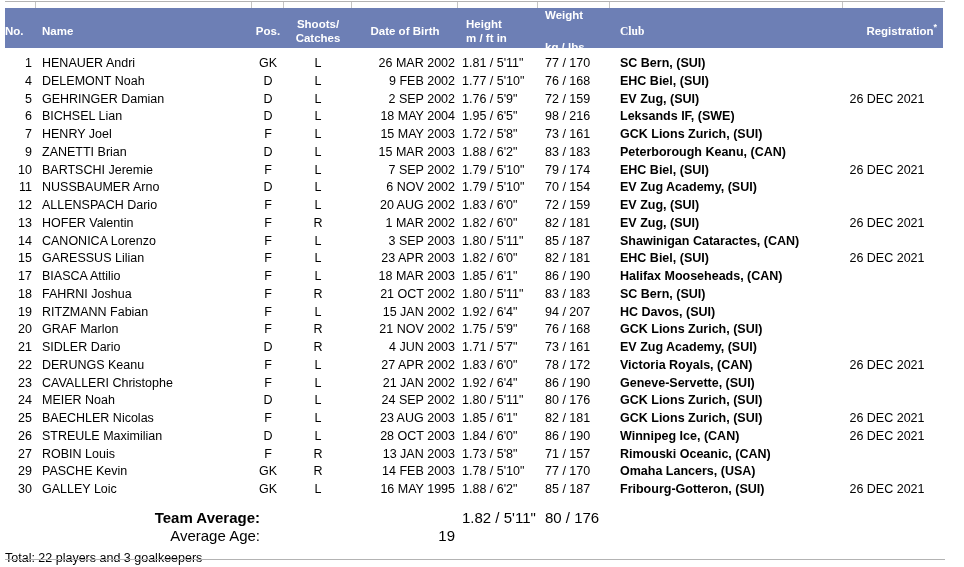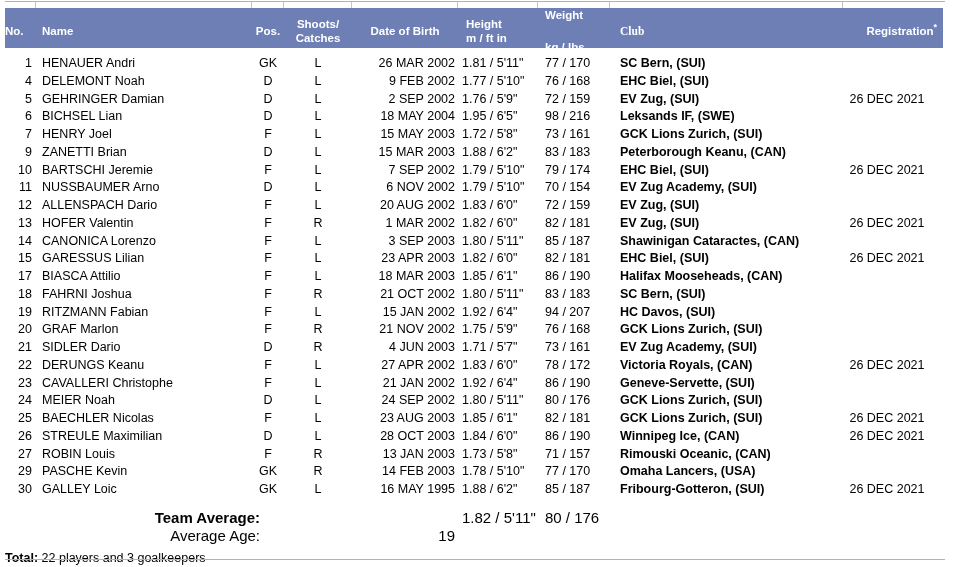--- a/index.html
+++ b/index.html
@@ -54,21 +54,21 @@
   .c.club   { padding-left: 10px; font-weight: bold; }
   .c.reg    { text-align: center; padding-right: 12px; }
   
   .summary { margin-top: 10px; }
   .srow { height: 17.75px; line-height: 17.75px; font-size: 15px; }
   .s-label { grid-column: 1 / span 3; text-align: right; padding-right: 24px; }
   .s-label.bold { font-weight: bold; }
   .s-age { text-align: right; padding-right: 18px; }
   
   .total-line { margin-top: 5px; font-size: 12.5px; line-height: 18px; }
-  .total-line b { font-weight: bold; }
+  .total-line b { font-weight: normal; }
   .bottom-rule { position: absolute; left: 5px; top: 559px; }
 </style>
 </head>
 <body>
 
 <div class="page">
   <div class="rule"></div>
 
   <div class="grid-row ticks">
     <div class="t"></div>

